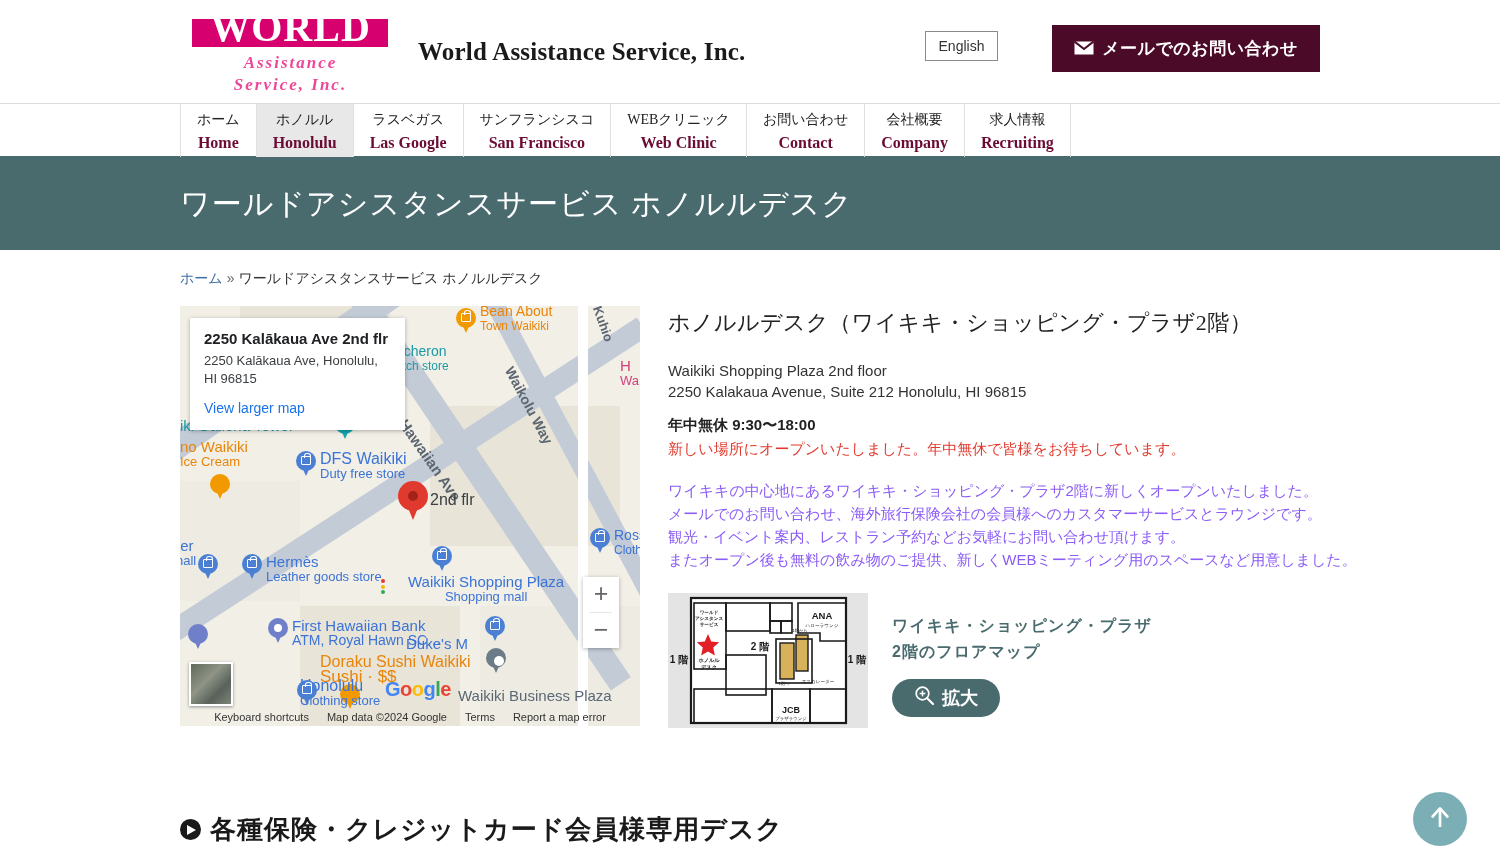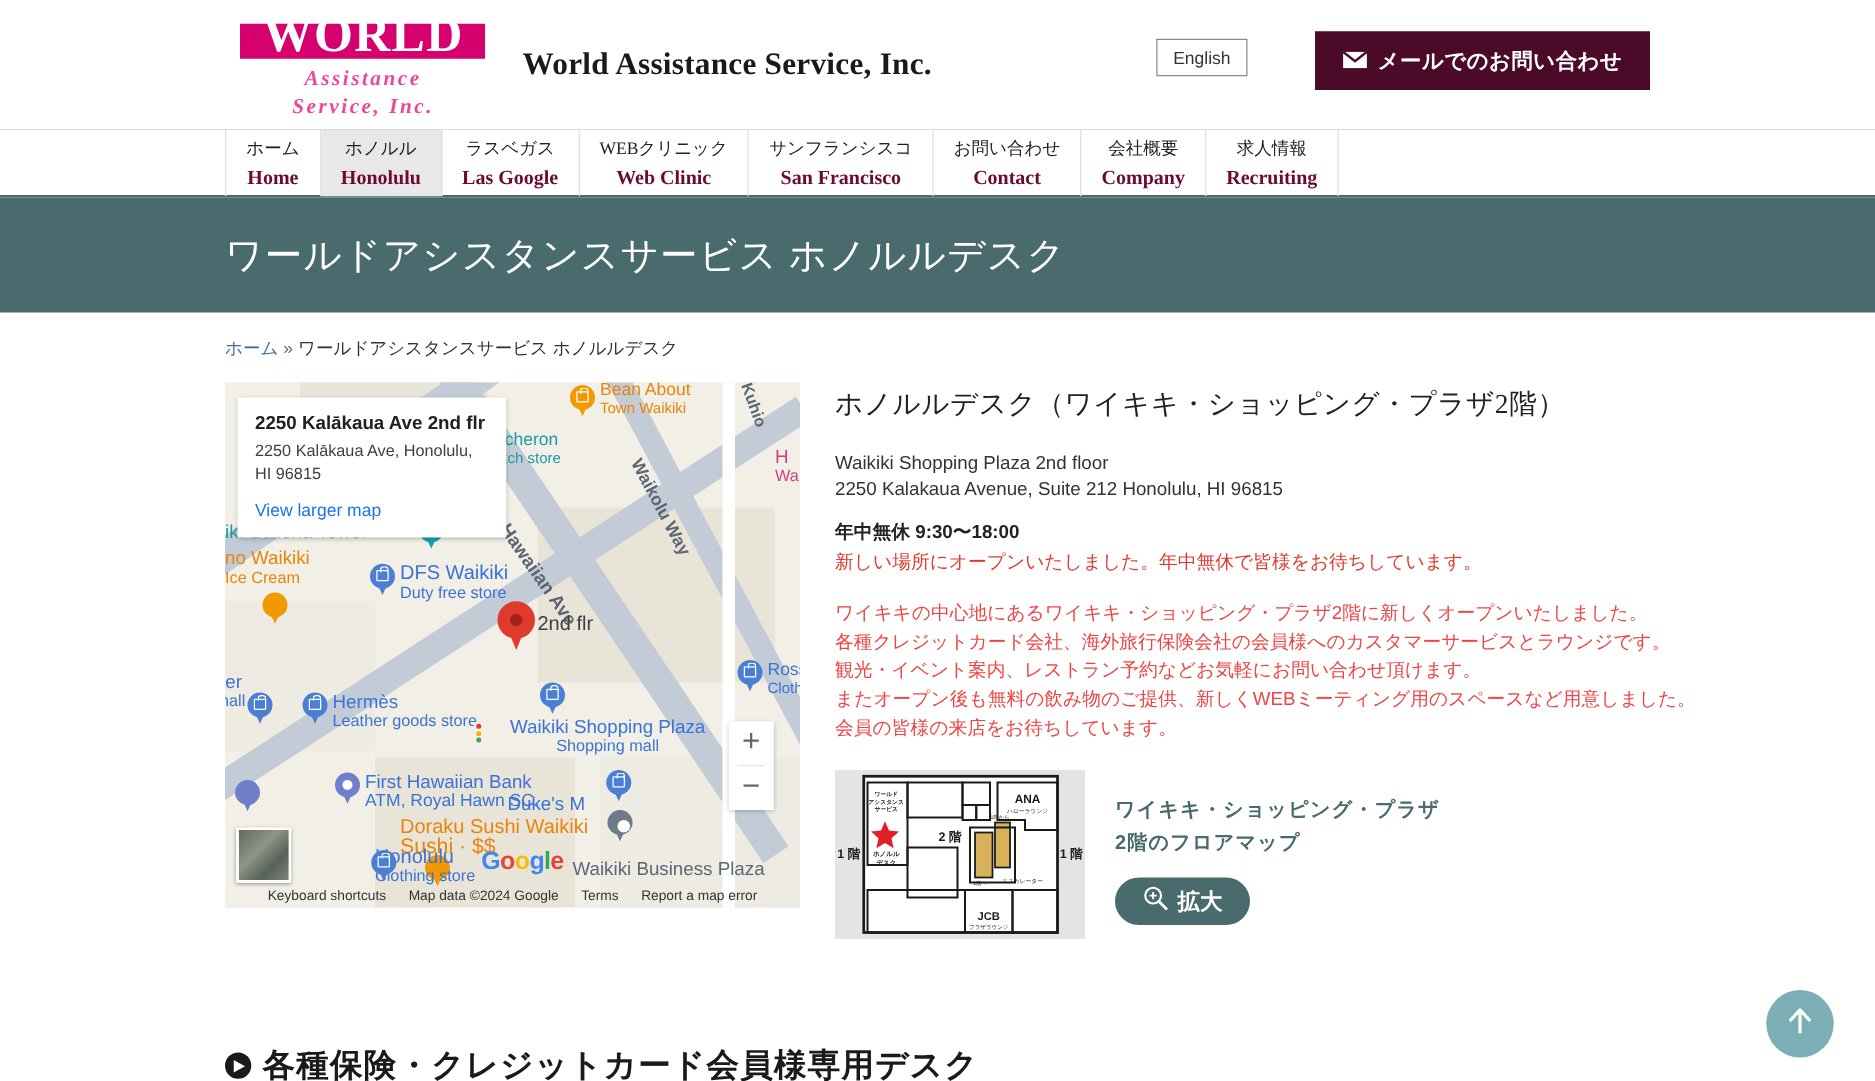--- a/index.html
+++ b/index.html
@@ -420,21 +420,21 @@
     color: #222;
   }
   .notice {
     margin-top: 5px;
     font-size: 15px;
     color: #e03a2f;
   }
   .para {
     margin-top: 20px;
     font-size: 15px;
-    color: #ef4444;
+    color: #8b5cf6;
     line-height: 23px;
   }
   .para div { white-space: nowrap; }
 
   .floor-row {
     margin-top: 22px;
     display: flex;
     align-items: flex-start;
     gap: 24px;
   }
@@ -552,26 +552,26 @@
         </div>
         <div class="nav-item active">
           <div class="nav-ja">ホノルル</div>
           <div class="nav-en">Honolulu</div>
         </div>
         <div class="nav-item">
           <div class="nav-ja">ラスベガス</div>
           <div class="nav-en">Las Google</div>
         </div>
         <div class="nav-item">
+          <div class="nav-ja">サンフランシスコ</div>
+          <div class="nav-en">San Francisco</div>
+        </div>
+        <div class="nav-item">
           <div class="nav-ja">WEBクリニック</div>
           <div class="nav-en">Web Clinic</div>
-        </div>
-        <div class="nav-item">
-          <div class="nav-ja">サンフランシスコ</div>
-          <div class="nav-en">San Francisco</div>
         </div>
         <div class="nav-item">
           <div class="nav-ja">お問い合わせ</div>
           <div class="nav-en">Contact</div>
         </div>
         <div class="nav-item">
           <div class="nav-ja">会社概要</div>
           <div class="nav-en">Company</div>
         </div>
         <div class="nav-item">
@@ -767,24 +767,23 @@
 
     <div class="content">
       <h2>ホノルルデスク（ワイキキ・ショッピング・プラザ2階）</h2>
       <div class="addr-line">Waikiki Shopping Plaza 2nd floor</div>
       <div class="addr-line">2250 Kalakaua Avenue, Suite 212 Honolulu, HI 96815</div>
       <div class="hours">年中無休 9:30〜18:00</div>
       <div class="notice">新しい場所にオープンいたしました。年中無休で皆様をお待ちしています。</div>
 
       <div class="para">
         <div>ワイキキの中心地にあるワイキキ・ショッピング・プラザ2階に新しくオープンいたしました。</div>
-        <div>各種クレジットカード会社、海外旅行保険会社の会員様へのカスタマーサービスとラウンジです。</div>
+        <div>メールでのお問い合わせ、海外旅行保険会社の会員様へのカスタマーサービスとラウンジです。</div>
         <div>観光・イベント案内、レストラン予約などお気軽にお問い合わせ頂けます。</div>
         <div>またオープン後も無料の飲み物のご提供、新しくWEBミーティング用のスペースなど用意しました。</div>
-        <div>会員の皆様の来店をお待ちしています。</div>
       </div>
 
       <div class="floor-row">
         <div class="floor-img">
           <svg width="200" height="135" viewBox="0 0 200 135">
             <rect x="0" y="0" width="200" height="135" fill="#e4e4e4"></rect>
             <rect x="23" y="5" width="155" height="125" fill="#ffffff" stroke="#1a1a1a" stroke-width="2.2"></rect>
 
             <rect x="26" y="10" width="32" height="66" fill="none" stroke="#1a1a1a" stroke-width="1.6"></rect>
             <rect x="58" y="10" width="44" height="28" fill="none" stroke="#1a1a1a" stroke-width="1.6"></rect>

